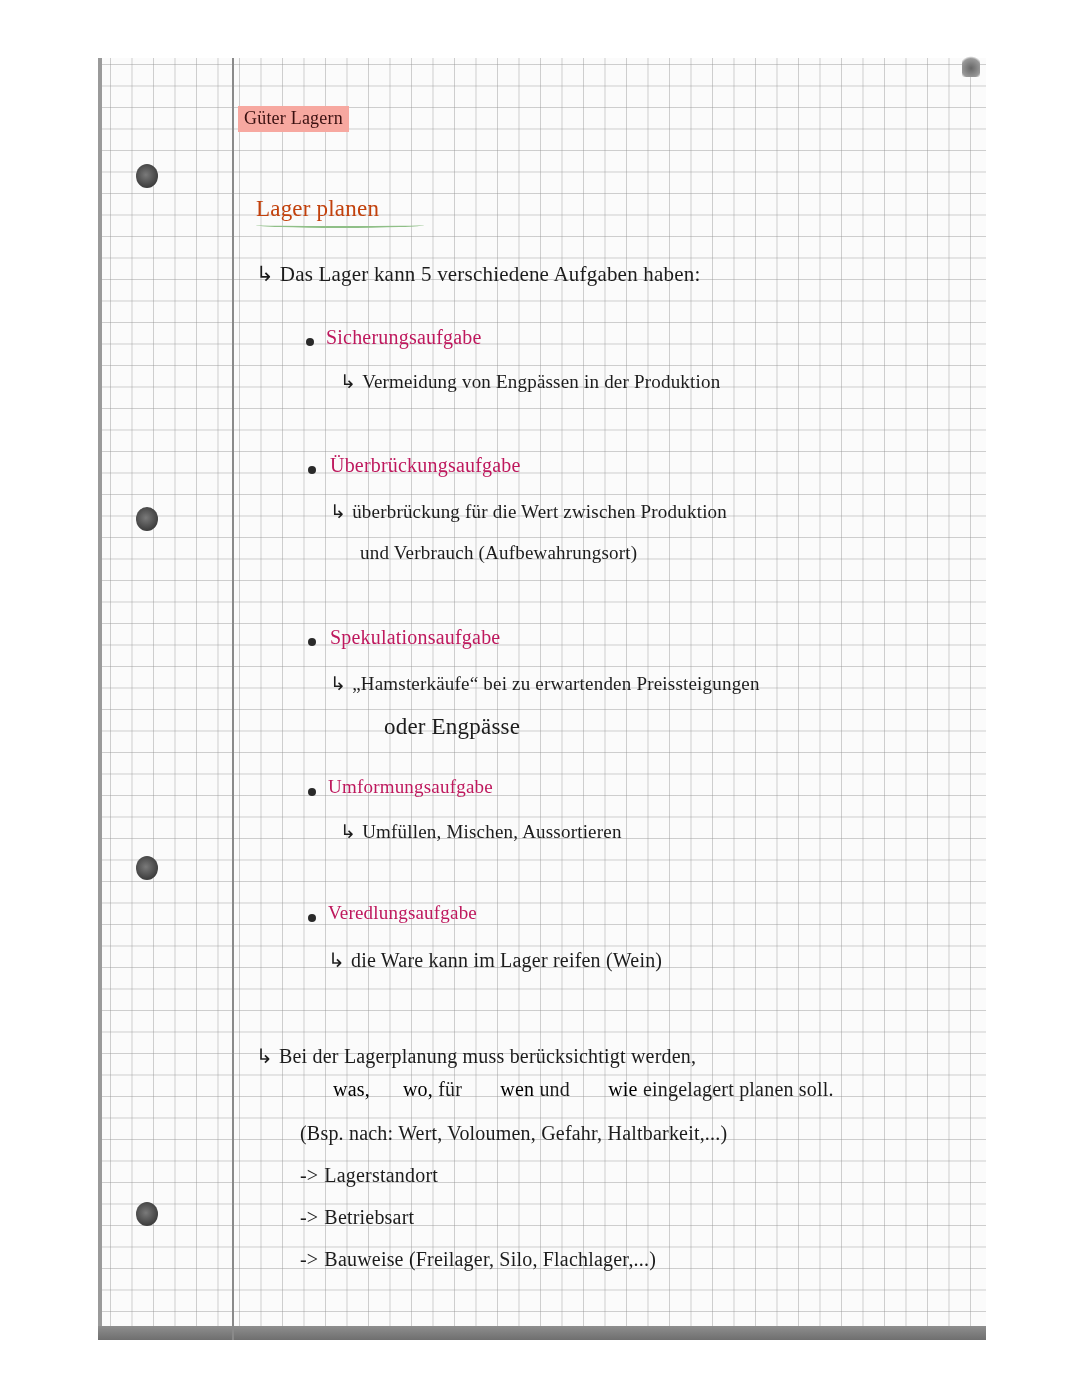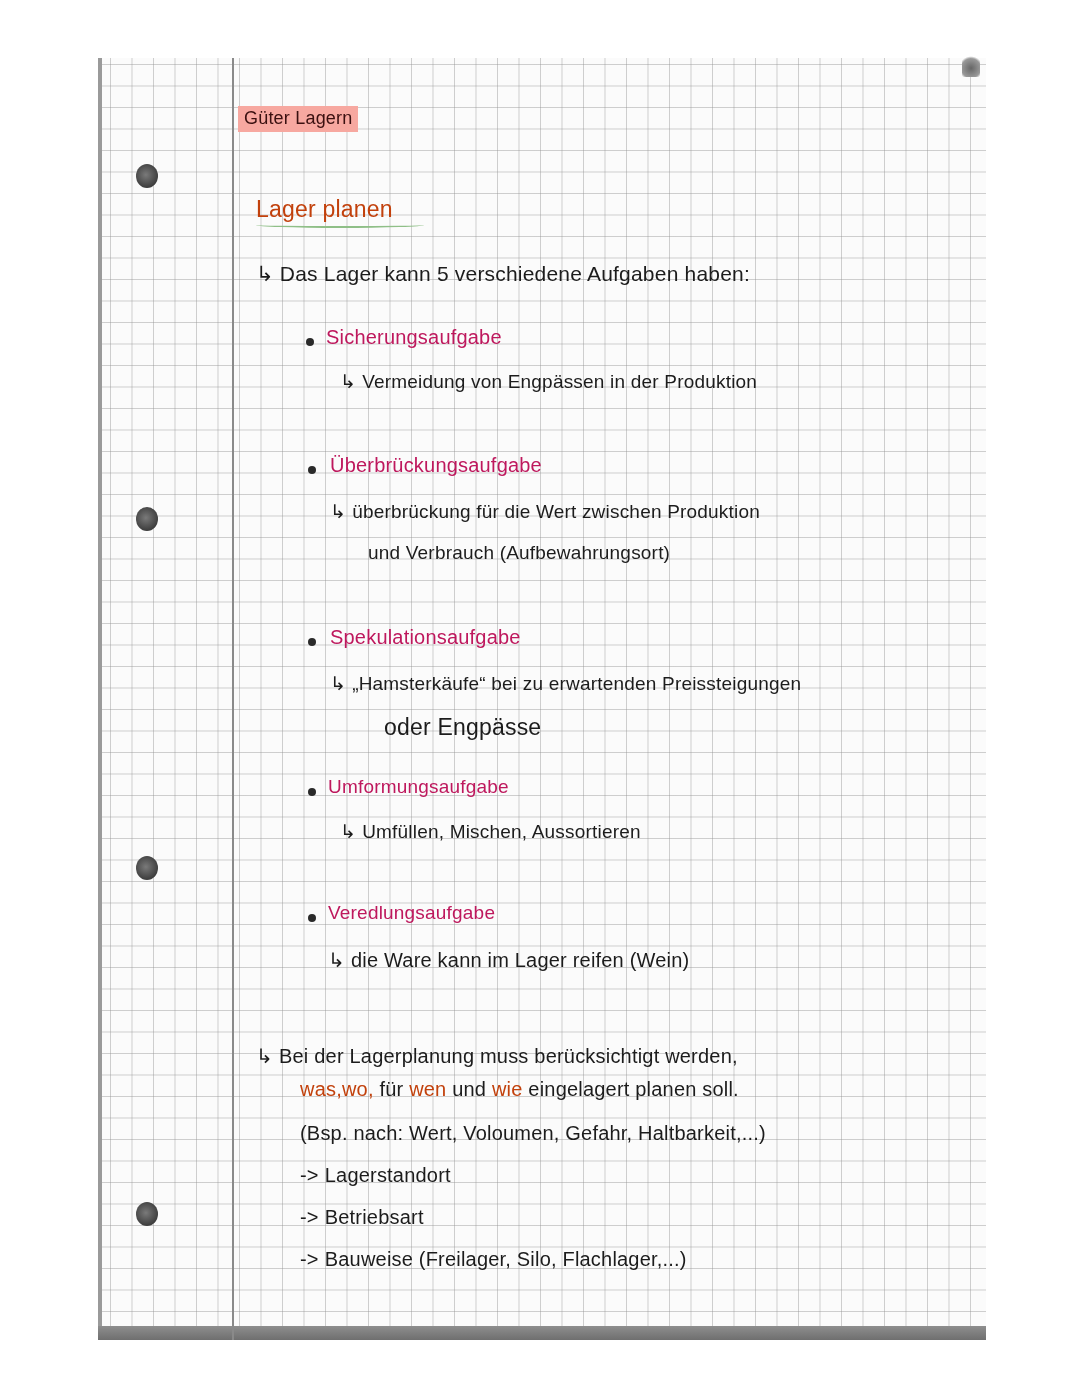--- a/index.html
+++ b/index.html
@@ -27,36 +27,36 @@
   }
   .punch-hole {
     position: absolute; width: 22px; height: 24px; border-radius: 50%;
     background: radial-gradient(circle at 45% 45%, #7a7a7a, #3e3e3e 70%);
   }
   .corner-mark {
     position: absolute; left: 962px; top: 55px; width: 18px; height: 22px;
     background: radial-gradient(circle at 50% 60%, #666, #999 60%, transparent 75%);
   }
   .hw {
-    position: absolute; font-family: Liberation Sans, sans-serif; color: #1c1c1c;
+    position: absolute; font-family: Liberation Serif, serif; color: #1c1c1c;
     white-space: nowrap; letter-spacing: 0.2px;
   }
   .title-wrap {
     position: absolute; left: 238px; top: 106px; padding: 2px 6px 3px 6px;
     background: #f7a8a0;
   }
   .title { font-size: 18px; color: #3a1010; }
   .heading { font-size: 23px; color: #c2410c; }
   .heading-underline {
     position: absolute; left: 256px; top: 222px; width: 168px; height: 4px;
     border-bottom: 2px solid #8fbf87; border-radius: 50%;
   }
   .body-text { font-size: 20px; }
   .green { color: #be185d; font-size: 20px; }
-  .blue { color: #c2410c; }
+  .blue { color: #000000; margin-left: 33px; }
   .bullet {
     position: absolute; width: 8px; height: 8px; border-radius: 50%; background: #2a2a2a;
   }
   .arrow { color: #1c1c1c; margin-right: 6px; }
 </style>
 </head>
 <body>
 
 <div class="paper"></div>
 <div class="paper-bottom-shadow"></div>
@@ -83,21 +83,21 @@
 <div class="hw green" style="left:326px; top:326px;">Sicherungsaufgabe</div>
 <div class="hw body-text" style="left:340px; top:370px; font-size:19px;">
   <span class="arrow">↳</span><span>Vermeidung von Engpässen in der Produktion</span>
 </div>
 
 <div class="bullet" style="left:308px; top:466px;"></div>
 <div class="hw green" style="left:330px; top:454px;">Überbrückungsaufgabe</div>
 <div class="hw body-text" style="left:330px; top:500px; font-size:19px;">
   <span class="arrow">↳</span><span>überbrückung für die Wert zwischen Produktion</span>
 </div>
-<div class="hw body-text" style="left:368px; top:542px; font-size:19px;">und Verbrauch (Aufbewahrungsort)</div>
+<div class="hw body-text" style="left:360px; top:542px; font-size:19px;">und Verbrauch (Aufbewahrungsort)</div>
 
 <div class="bullet" style="left:308px; top:638px;"></div>
 <div class="hw green" style="left:330px; top:626px;">Spekulationsaufgabe</div>
 <div class="hw body-text" style="left:330px; top:672px; font-size:19px;">
   <span class="arrow">↳</span><span>„Hamsterkäufe“ bei zu erwartenden Preissteigungen</span>
 </div>
 <div class="hw body-text" style="left:384px; top:714px; font-size:23px;">oder Engpässe</div>
 
 <div class="bullet" style="left:308px; top:788px;"></div>
 <div class="hw green" style="left:328px; top:776px; font-size:19px;">Umformungsaufgabe</div>

